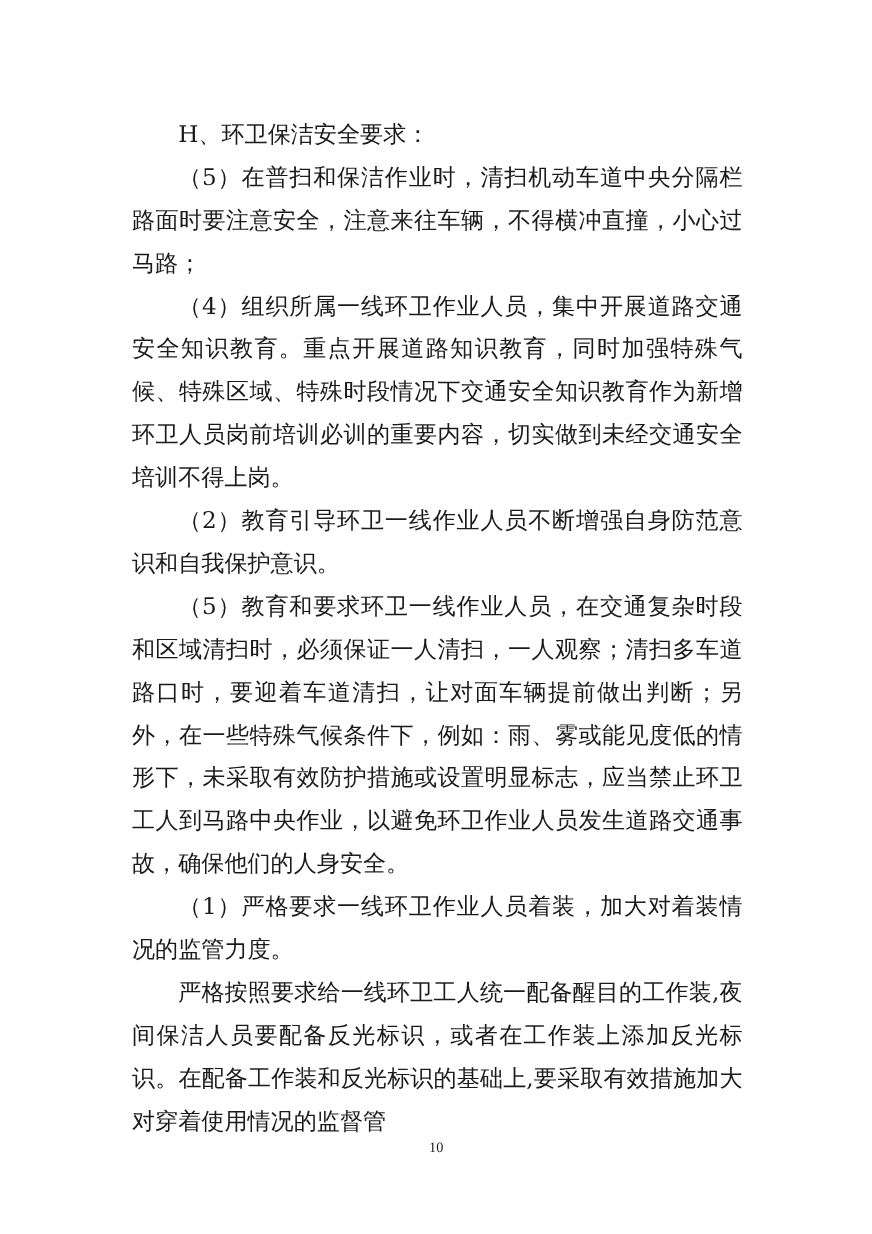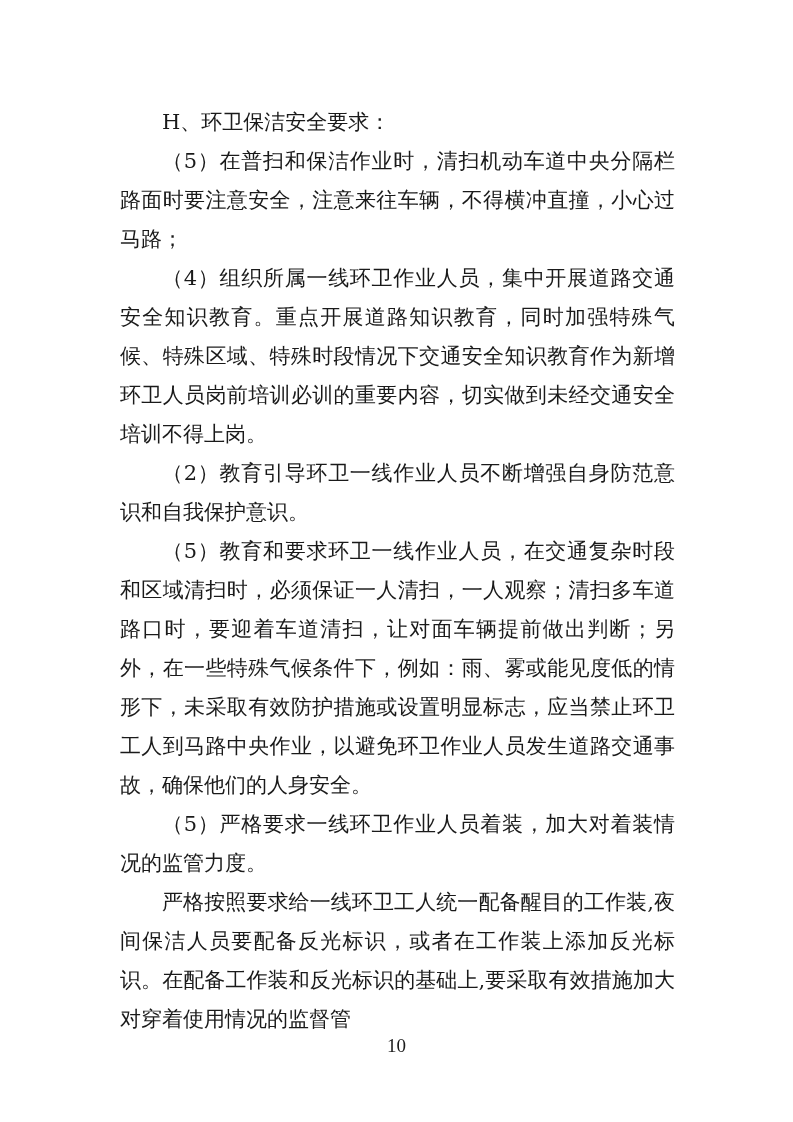--- a/index.html
+++ b/index.html
@@ -8,29 +8,29 @@
       position: absolute; left: 120px; top: 103px; width: 555px;
       font-family: "DejaVu Serif", "Liberation Serif", serif;
       font-size: 21px; line-height: 39px; color: #1a1a1a;
       text-align: justify;
     }
     .para { margin: 0; }
     .indent { text-indent: 2em; }
     .heading { text-indent: 2em; }
     .page-number {
       position: absolute; top: 1035px; left: 0; width: 793px; text-align: center;
-      font-family: "Liberation Serif", "DejaVu Serif", serif; font-size: 19px; color: #1a1a1a;
+      font-family: "Liberation Serif", "DejaVu Serif", serif; font-size: 13px; color: #1a1a1a;
     }
   </style>
 </head>
 <body>
 
 <div class="page">
   <p class="para heading">H、环卫保洁安全要求：</p>
   <p class="para indent">（5）在普扫和保洁作业时，清扫机动车道中央分隔栏路面时要注意安全，注意来往车辆，不得横冲直撞，小心过马路；</p>
   <p class="para indent">（4）组织所属一线环卫作业人员，集中开展道路交通安全知识教育。重点开展道路知识教育，同时加强特殊气候、特殊区域、特殊时段情况下交通安全知识教育作为新增环卫人员岗前培训必训的重要内容，切实做到未经交通安全培训不得上岗。</p>
   <p class="para indent">（2）教育引导环卫一线作业人员不断增强自身防范意识和自我保护意识。</p>
   <p class="para indent">（5）教育和要求环卫一线作业人员，在交通复杂时段和区域清扫时，必须保证一人清扫，一人观察；清扫多车道路口时，要迎着车道清扫，让对面车辆提前做出判断；另外，在一些特殊气候条件下，例如：雨、雾或能见度低的情形下，未采取有效防护措施或设置明显标志，应当禁止环卫工人到马路中央作业，以避免环卫作业人员发生道路交通事故，确保他们的人身安全。</p>
-  <p class="para indent">（5）严格要求一线环卫作业人员着装，加大对着装情况的监管力度。</p>
+  <p class="para indent">（1）严格要求一线环卫作业人员着装，加大对着装情况的监管力度。</p>
   <p class="para indent">严格按照要求给一线环卫工人统一配备醒目的工作装,夜间保洁人员要配备反光标识，或者在工作装上添加反光标识。在配备工作装和反光标识的基础上,要采取有效措施加大对穿着使用情况的监督管</p>
 </div>
 
 <div class="page-number">10</div>
 
 </body></html>

